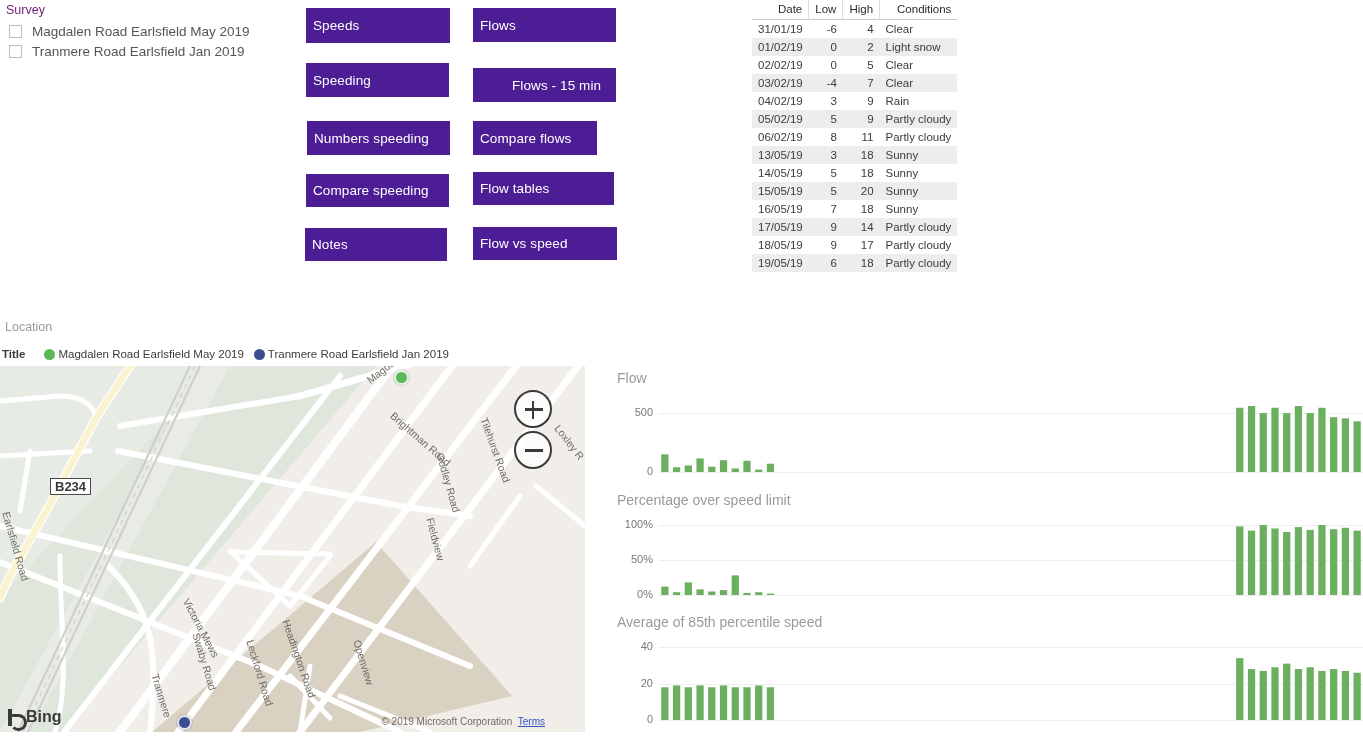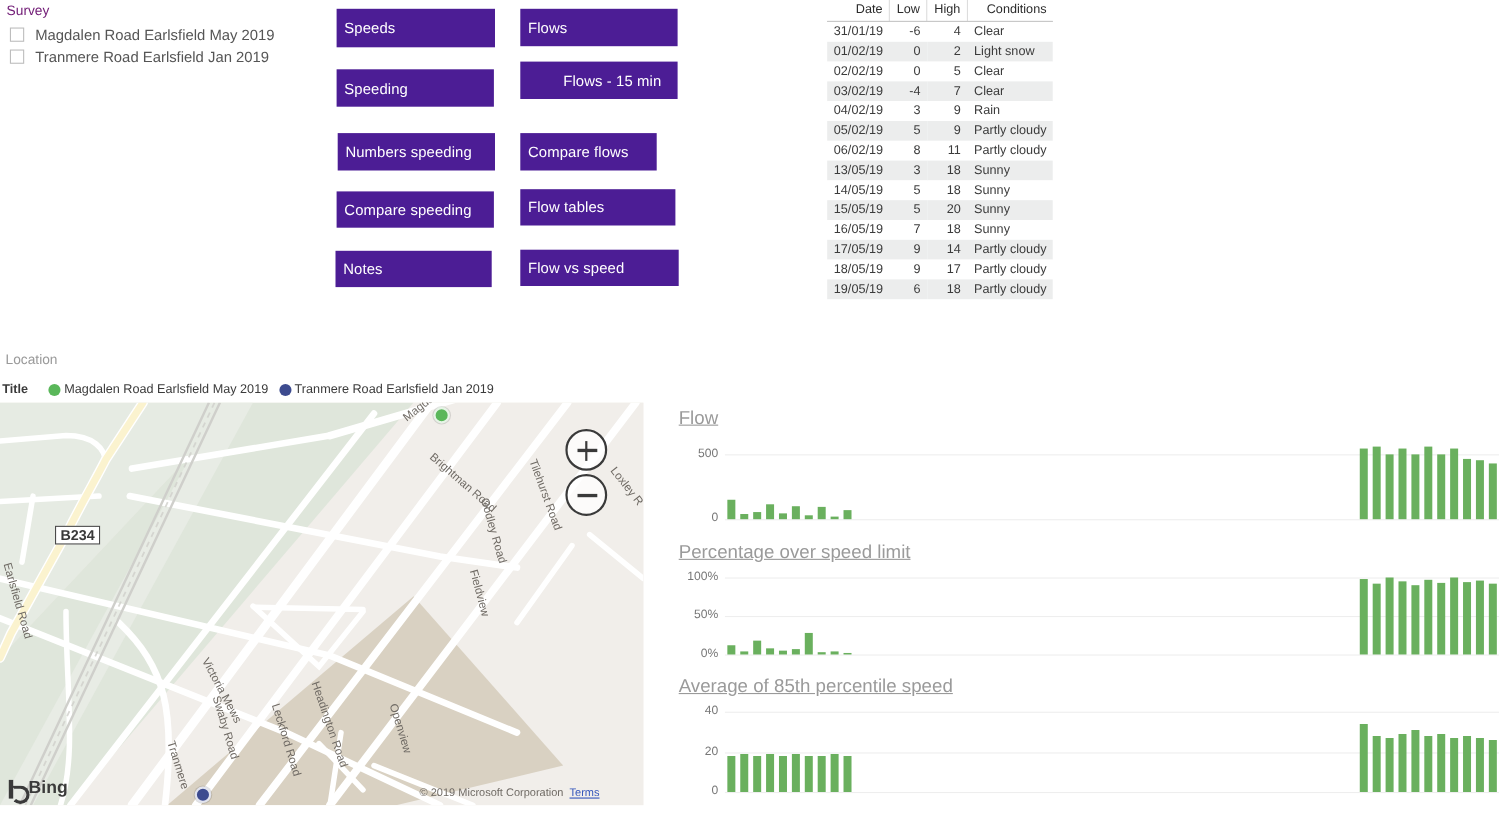--- a/index.html
+++ b/index.html
@@ -153,21 +153,21 @@
   #map-credit {
     position: absolute; right: 40px; bottom: 5px;
     font-size: 10px; color: #6f6a64; white-space: nowrap;
   }
   #map-credit a { color: #3355bb; text-decoration: underline; }
 
   
   .chart { position: absolute; }
   .chart-title {
     position: absolute; left: 0; top: 0;
-    font-size: 17px; color: #9a9a9a; white-space: nowrap; text-decoration: underline;
+    font-size: 14px; color: #9a9a9a; white-space: nowrap;
   }
   .axis-label {
     position: absolute; font-size: 11px; color: #777777;
     text-align: right; white-space: nowrap;
   }
   .gridline { position: absolute; height: 1px; background: #eeeeee; }
   .bars-svg { position: absolute; }
 </style>
 </head>
 <body>
@@ -182,21 +182,21 @@
   <div class="survey-row r1">
     <span class="cbox"></span>
     <span class="survey-label">Tranmere Road Earlsfield Jan 2019</span>
   </div>
 </div>
 
 <div id="nav-buttons">
       <button class="navbtn" style="left: 306px; top: 8px; width: 144px; height: 35px;">Speeds</button>
       <button class="navbtn" style="left: 473px; top: 8px; width: 143px; height: 34px;">Flows</button>
       <button class="navbtn" style="left: 306px; top: 63px; width: 143px; height: 34px;">Speeding</button>
-      <button class="navbtn" style="left: 473px; top: 56px; width: 143px; height: 34px; padding-left: 39px;">Flows - 15 min</button>
+      <button class="navbtn" style="left: 473px; top: 68px; width: 143px; height: 34px; padding-left: 39px;">Flows - 15 min</button>
       <button class="navbtn" style="left: 307px; top: 121px; width: 143px; height: 34px;">Numbers speeding</button>
       <button class="navbtn" style="left: 473px; top: 121px; width: 124px; height: 34px;">Compare flows</button>
       <button class="navbtn" style="left: 306px; top: 174px; width: 143px; height: 33px;">Compare speeding</button>
       <button class="navbtn" style="left: 473px; top: 172px; width: 141px; height: 33px;">Flow tables</button>
       <button class="navbtn" style="left: 305px; top: 228px; width: 142px; height: 33px;">Notes</button>
       <button class="navbtn" style="left: 473px; top: 227px; width: 144px; height: 33px;">Flow vs speed</button>
     </div>
 
 <table id="weather-table">
   <thead>

